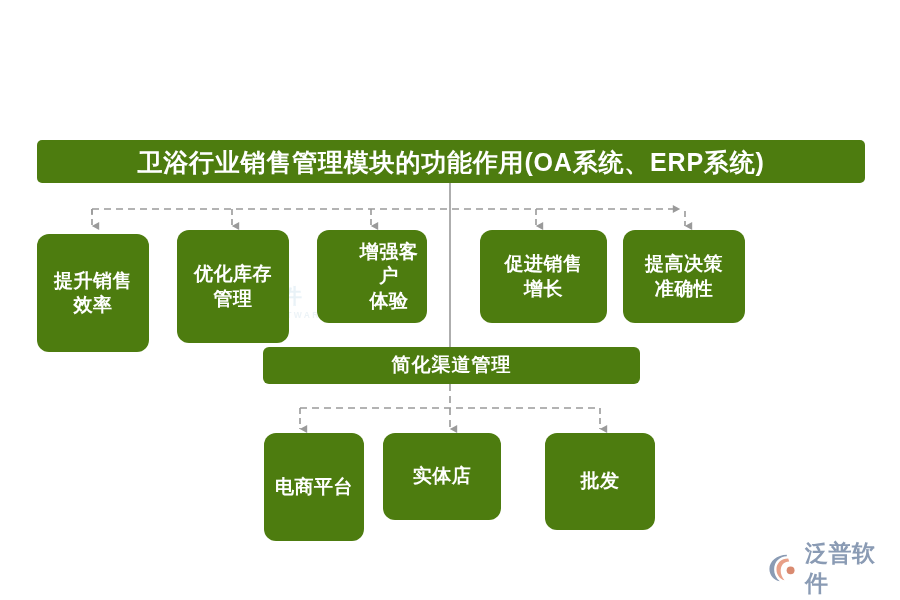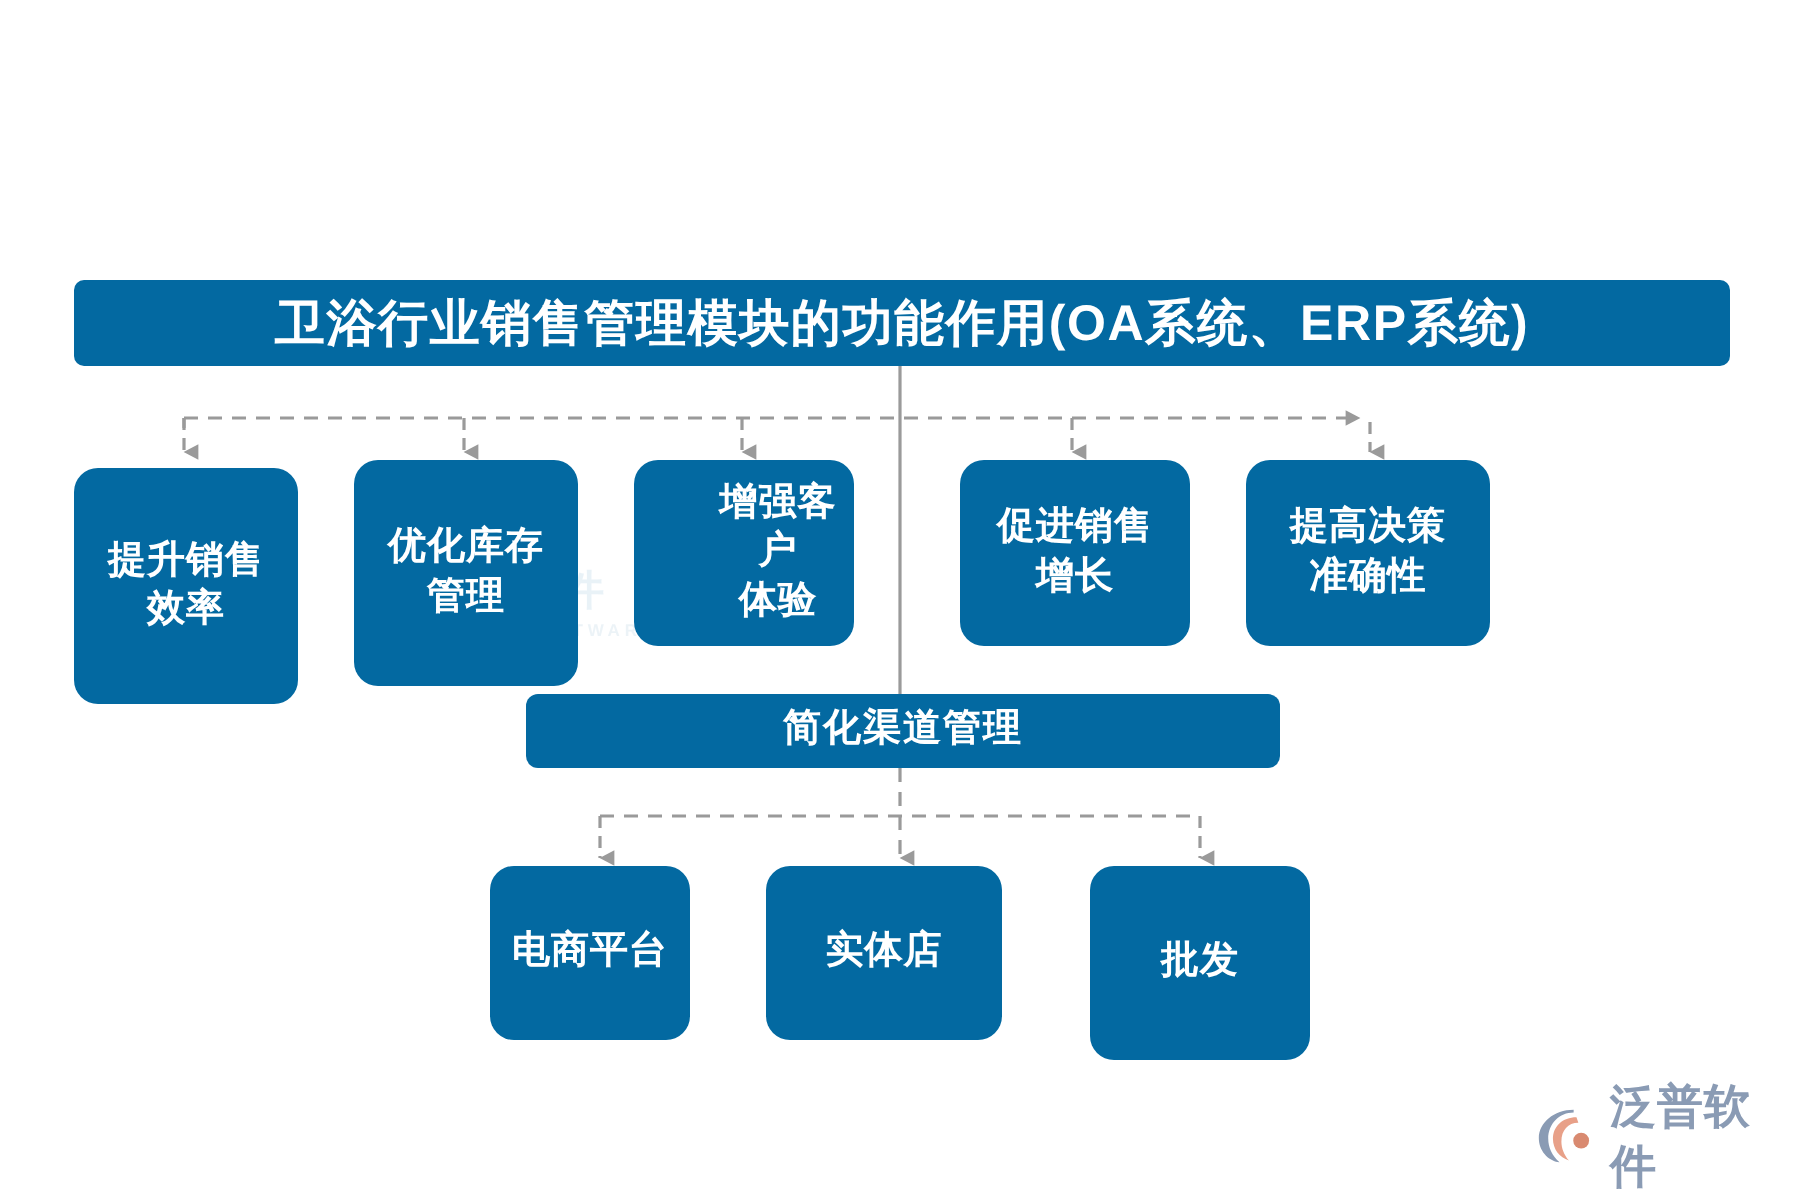--- a/index.html
+++ b/index.html
@@ -27,21 +27,21 @@
     top: 0;
     width: 900px;
     height: 600px;
     pointer-events: none;
   }
 
   
   .node {
     position: absolute;
     box-sizing: border-box;
-    background: #0369a1;
+    background: #4d7c0f;
     color: #ffffff;
     display: flex;
     align-items: center;
     justify-content: center;
     text-align: center;
     font-weight: bold;
     line-height: 1.28;
     letter-spacing: 0.5px;
   }
   .node-title {
@@ -190,27 +190,27 @@
   </div>
 
   <div class="node node-title" style="left:37px; top:140px; width:828px; height:43px;">卫浴行业销售管理模块的功能作用(OA系统、ERP系统)</div>
 
   <div class="node node-level2" style="left:37px; top:234px; width:112px; height:118px;">提升销售<br>效率</div>
 
   <div class="node node-level2" style="left:177px; top:230px; width:112px; height:113px;">优化库存<br>管理</div>
 
   <div class="node node-level2" style="left:317px; top:230px; width:110px; height:93px;padding-left:40px;">增强客户<br>体验</div>
 
-  <div class="node node-level2" style="left:480px; top:230px; width:115px; height:93px;">促进销售<br>增长</div>
+  <div class="node node-level2" style="left:480px; top:230px; width:127px; height:93px;">促进销售<br>增长</div>
 
   <div class="node node-mid" style="left:263px; top:347px; width:377px; height:37px;">简化渠道管理</div>
 
   <div class="node node-level2" style="left:623px; top:230px; width:122px; height:93px;">提高决策<br>准确性</div>
 
-  <div class="node node-level3" style="left:245px; top:433px; width:100px; height:87px;">电商平台</div>
+  <div class="node node-level3" style="left:264px; top:433px; width:100px; height:108px;">电商平台</div>
 
   <div class="node node-level3" style="left:383px; top:433px; width:118px; height:87px;">实体店</div>
 
   <div class="node node-level3" style="left:545px; top:433px; width:110px; height:97px;">批发</div>
 
   <div id="corner-logo">
     <div class="logo-row">
       <svg class="logo-mark" viewBox="0 0 34 31">
         <path d="M20,1.5 C9.5,1.5 1.5,8.5 1.5,16.5 C1.5,23 6,28.5 12.5,29.5
                  C8.5,26 6.5,21.5 6.5,17 C6.5,8.8 12.5,3 20,3 Z" fill="#8a9bb4"></path>

